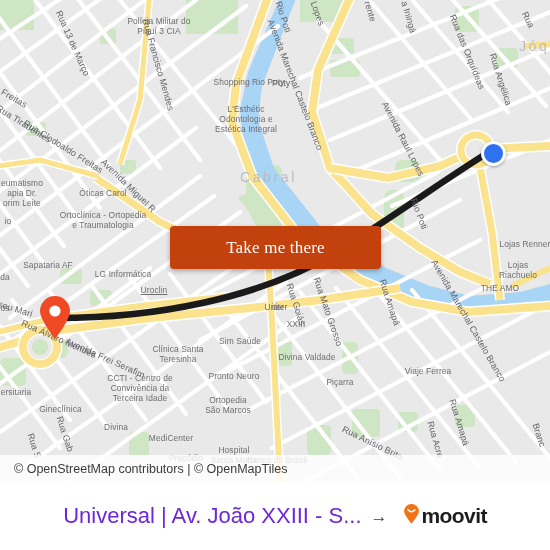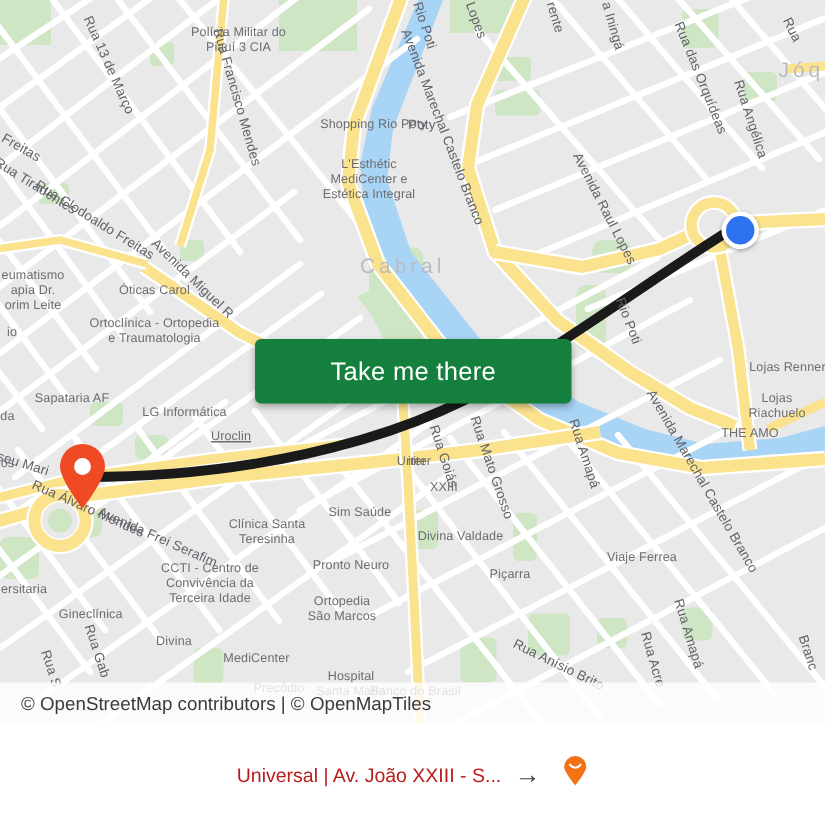--- a/index.html
+++ b/index.html
@@ -17,33 +17,33 @@
   .hood{color:#b9bcc2;font-size:14px;letter-spacing:2.6px;font-weight:400;}
 
   
   #blue-dot{position:absolute;left:481px;top:141px;width:25px;height:25px;border-radius:50%;
             background:#2f72f0;border:3px solid #fff;box-sizing:border-box;
             box-shadow:0 1px 3px rgba(0,0,0,.35);}
   #red-pin{position:absolute;left:38px;top:296px;width:34px;height:44px;}
 
   
   #take-me-there{position:absolute;left:170px;top:226px;width:211px;height:43px;
-     background:#15803d;color:#fff;border:0;border-radius:4px;cursor:pointer;
-     font-family:Liberation Sans, sans-serif;font-size:17px;letter-spacing:.2px;
+     background:#c2410c;color:#fff;border:0;border-radius:4px;cursor:pointer;
+     font-family:Liberation Serif, serif;font-size:17px;letter-spacing:.2px;
      box-shadow:0 2px 5px rgba(0,0,0,.30);}
 
   
   #attribution{position:absolute;left:0;top:455px;width:550px;height:27px;
      background:rgba(255,255,255,.80);color:#3b3b3b;font-size:12.5px;
      display:flex;align-items:center;padding-left:14px;box-sizing:border-box;}
 
   
   #footer{position:absolute;left:0;top:482px;width:550px;height:68px;background:#fff;
      display:flex;align-items:center;justify-content:center;gap:9px;}
-  .fo-text{color:#b91c1c;font-size:13px;white-space:nowrap;}
+  .fo-text{color:#6d28d9;font-size:22px;white-space:nowrap;}
   .fo-arrow{color:#3c3c3c;font-size:17px;line-height:1;}
   #moovit{display:flex;align-items:center;gap:2px;margin-left:6px;}
   #moovit-word{color:#1d1d1d;font-size:21px;font-weight:bold;letter-spacing:-.6px;}
 </style>
 </head>
 <body>
 
 <div id="app">
 
   <div id="map">
@@ -224,21 +224,21 @@
         <div class="mlabel street" style="left: 387px; top: 278px; transform: rotate(72deg); transform-origin: left top;">Rua Amapá</div>
         <div class="mlabel street" style="left: 438px; top: 258px; transform: rotate(60deg); transform-origin: left top;">Avenida Marechal Castelo Branco</div>
         <div class="mlabel street" style="left: 345px; top: 424px; transform: rotate(26deg); transform-origin: left top;">Rua Anísio Brito</div>
         <div class="mlabel street" style="left: 457px; top: 398px; transform: rotate(73deg); transform-origin: left top;">Rua Amapá</div>
         <div class="mlabel street" style="left: 435px; top: 420px; transform: rotate(74deg); transform-origin: left top;">Rua Acre</div>
         <div class="mlabel street" style="left: 64px; top: 415px; transform: rotate(72deg); transform-origin: left top;">Rua Gab</div>
         <div class="mlabel street" style="left: 35px; top: 432px; transform: rotate(72deg); transform-origin: left top;">Rua S</div>
         <div class="mlabel street" style="left: 540px; top: 422px; transform: rotate(72deg); transform-origin: left top;">Branc</div>
         <div class="mlabel two" style="left: 122px; top: 16px; width: 74px;">Polícia Militar do Piauí 3 CIA</div>
         <div class="mlabel two" style="left: 209px; top: 77px; width: 80px;">Shopping Rio Poty</div>
-        <div class="mlabel two" style="left: 205px; top: 104px; width: 82px;">L'Esthétic MediCenter e Estética Integral</div>
+        <div class="mlabel two" style="left: 205px; top: 104px; width: 82px;">L'Esthétic Odontologia e Estética Integral</div>
         <div class="mlabel two" style="left: -2px; top: 178px; width: 48px;">eumatismo apia Dr. orim Leite</div>
         <div class="mlabel two" style="left: -2px; top: 216px; width: 20px;">io</div>
         <div class="mlabel two" style="left: 73px; top: 188px; width: 60px;">Óticas Carol</div>
         <div class="mlabel two" style="left: 58px; top: 210px; width: 90px;">Ortoclínica - Ortopedia e Traumatologia</div>
         <div class="mlabel two" style="left: 18px; top: 260px; width: 60px;">Sapataria AF</div>
         <div class="mlabel two" style="left: 88px; top: 269px; width: 70px;">LG Informática</div>
         <div class="mlabel two" style="left: 134px; top: 285px; width: 40px; text-decoration: underline;">Uroclin</div>
         <div class="mlabel two" style="left: -2px; top: 272px; width: 14px;">da</div>
         <div class="mlabel two" style="left: -2px; top: 303px; width: 14px;">os</div>
         <div class="mlabel two" style="left: 258px; top: 302px; width: 36px;">Uniter</div>
@@ -286,16 +286,17 @@
     <span class="fo-text">Universal | Av. João XXIII - S...</span>
     <span class="fo-arrow">→</span>
 
     <span id="moovit">
       <span>
         <svg viewBox="0 0 22 26" width="17" height="20">
           <path d="M11 25.5 C11 25.5 20.6 13.6 20.6 9.6 A9.6 9.6 0 1 0 1.4 9.6 C1.4 13.6 11 25.5 11 25.5 Z" fill="#f47216"></path>
           <path d="M6.4 7.6 q4.6 5.2 9.2 0" stroke="#ffffff" stroke-width="1.9" fill="none" stroke-linecap="round"></path>
         </svg>
       </span>
+      <span id="moovit-word">moovit</span>
     </span>
   </div>
 
 </div>
 
 </body></html>

